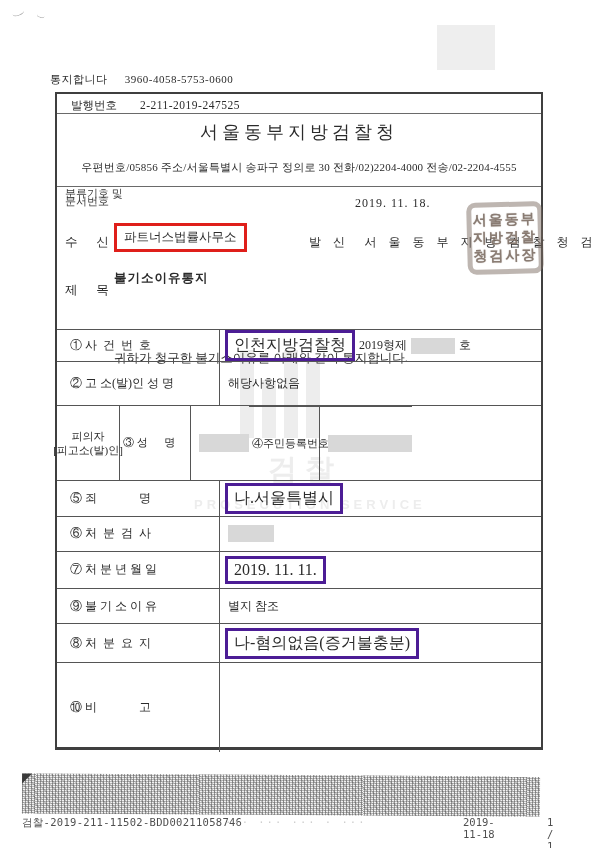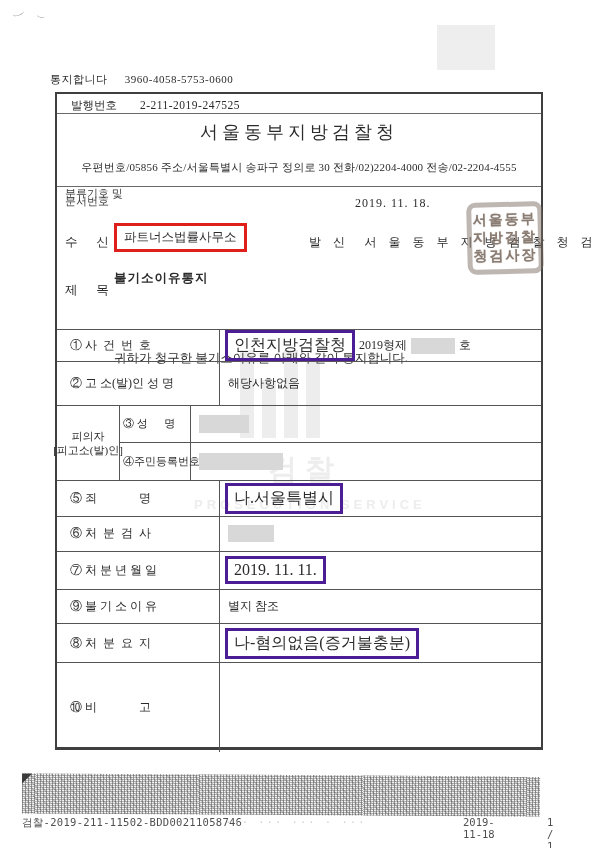--- a/index.html
+++ b/index.html
@@ -58,21 +58,21 @@
   
   .table { left:0px; top:235px; width:484px; height:423px; border-top:1px solid #555;
            display:flex; flex-direction:column; z-index:1; }
   .trow { display:flex; border-top:1px solid #555; }
   .trow:first-child { border-top:none; }
   .lc { width:163px; border-right:1px solid #555; display:flex; align-items:center;
         padding-left:13px; white-space:pre; font-size:12px; }
   .vc { flex:1; display:flex; align-items:center; padding-left:8px; font-size:12px; white-space:pre; }
   .gc { width:63px; border-right:1px solid #555; display:flex; flex-direction:column;
         justify-content:center; align-items:center; font-size:11px; white-space:pre; line-height:14px; }
-  .gright { flex:1; display:flex; flex-direction:column; }
+  .gright { flex:1; display:flex; flex-direction:row; }
   .srow { display:flex; flex:1; }
   .srow + .srow { border-top:1px solid #555; }
   .slc { width:71px; border-right:1px solid #555; display:flex; align-items:center;
          padding-left:3px; font-size:11px; white-space:pre; }
   .svc { flex:1; display:flex; align-items:center; padding-left:8px; }
   .hl { display:inline-block; border:3px solid #4c1d95; padding:2px 6px; font-size:16px;
         white-space:pre; z-index:2; }
   .redact { display:inline-block; background:#d8d8d8; vertical-align:middle; }
   .r1 .redact { width:44px; height:16px; margin:0 4px; }
   .r3 .redact { width:50px; height:18px; }

